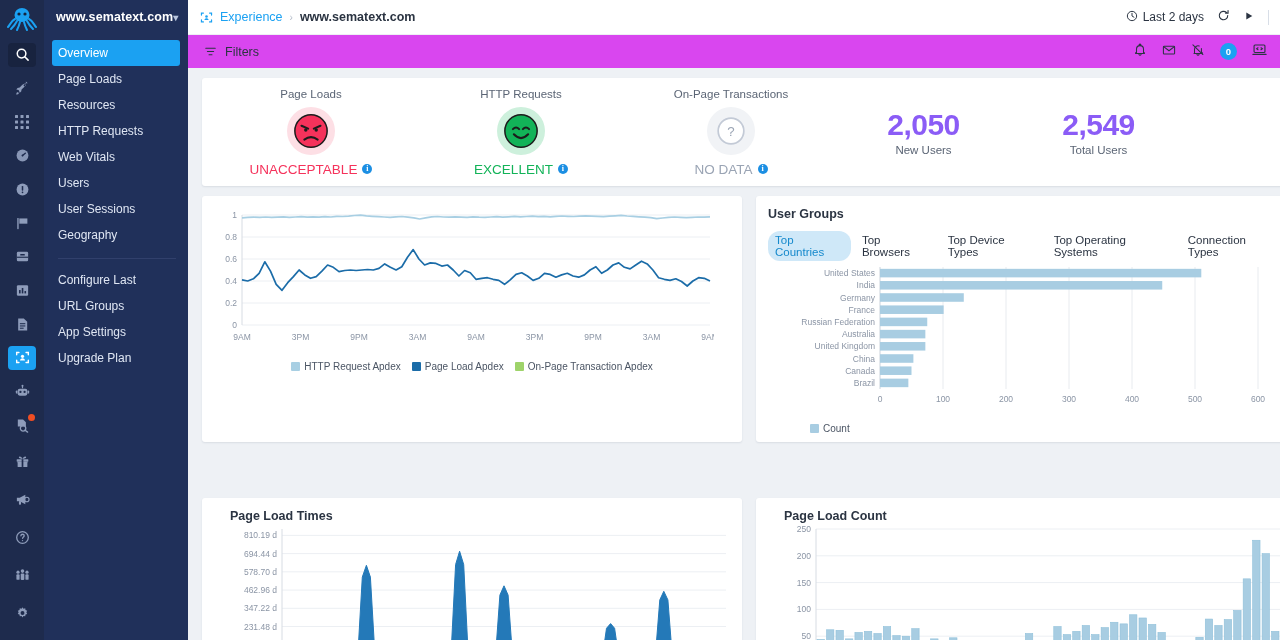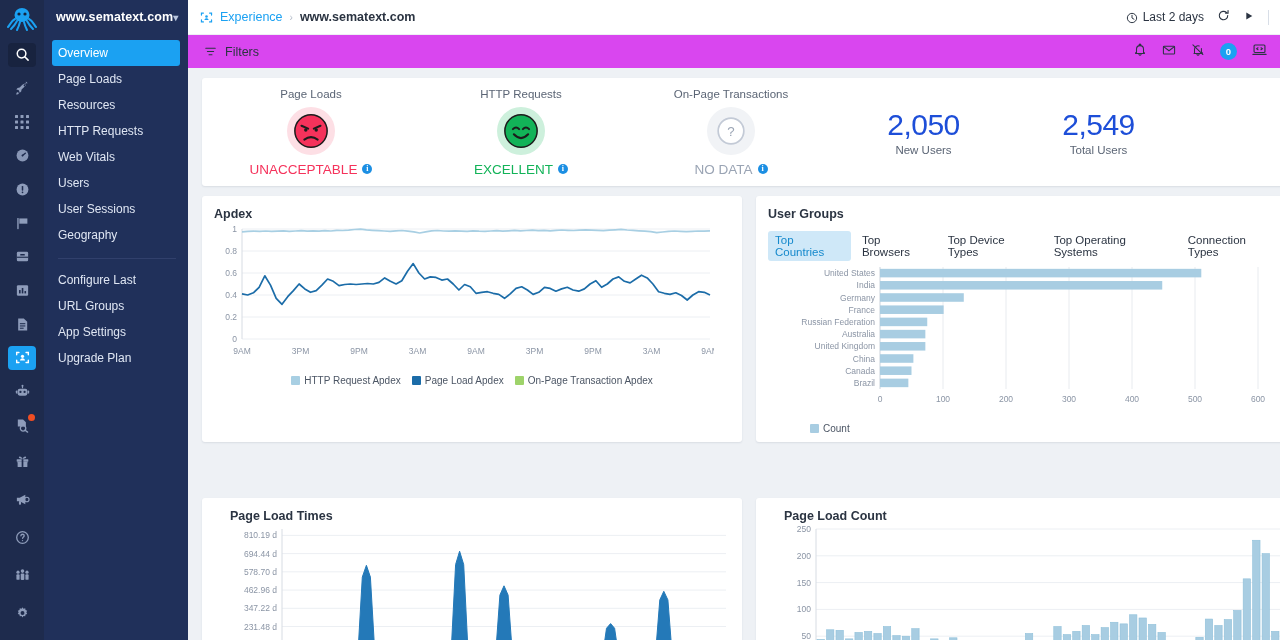--- a/index.html
+++ b/index.html
@@ -60,21 +60,21 @@
     height: 34px; background: #ffffff; display: flex; align-items: center;
     padding: 0 14px 0 12px;
   }
   .crumb { display: flex; align-items: center; gap: 7px; font-size: 12.5px; }
   .crumb-icon { color: #1ba1f2; display: flex; }
   .crumb-link { color: #1ba1f2; }
   .crumb-sep { color: #b4bcc9; font-size: 10px; }
   .crumb-cur { color: #2b3442; font-weight: 700; }
   .top-right { margin-left: auto; display: flex; align-items: center; gap: 13px;
     font-size: 12px; color: #2b3442; }
-  .top-right .tr-item { display: flex; align-items: flex-end; gap: 5px; }
+  .top-right .tr-item { display: flex; align-items: flex-start; gap: 5px; }
   .tr-div { width: 1px; height: 15px; background: #d8dee7; }
 
   .subbar {
     height: 34px; background: #d946ef; border-top: 1px solid #edf0f4;
     display: flex; align-items: center; padding: 0 14px 0 16px;
   }
   .filters { display: flex; align-items: center; gap: 8px; font-size: 12.5px; color: #2b3442; }
   .sub-right { margin-left: auto; display: flex; align-items: center; gap: 15px; color: #2b3442; }
   .badge-blue {
     width: 17px; height: 17px; border-radius: 50%; background: #1ba1f2;
@@ -97,31 +97,31 @@
     display: flex; align-items: center; justify-content: center;
   }
   .stat-label { margin-top: 7px; font-size: 13.5px; display: flex;
     align-items: center; justify-content: center; gap: 5px; }
   .info-i {
     width: 10px; height: 10px; border-radius: 50%; background: #1c8fe3;
     color: #fff; font-size: 8px; line-height: 10px; text-align: center;
     font-family: "Liberation Serif", serif; font-weight: 700;
   }
   .num-block { width: 175px; text-align: center; }
-  .num-val { font-size: 30px; color: #1d4ed8; font-weight: 400; letter-spacing: -.5px; }
+  .num-val { font-size: 30px; color: #8b5cf6; font-weight: 700; letter-spacing: -.5px; }
   .num-cap { font-size: 11.5px; color: #5b6575; margin-top: 2px; }
 
   .row2 { display: flex; gap: 14px; margin-top: 10px; }
   .panel { flex: 1 1 0; padding: 11px 12px 8px 12px; }
   .panel-title { font-size: 12.5px; color: #2b3442; font-weight: 700; }
   .chart-box { position: relative; }
 
   
   .ug-tabs { display: flex; gap: 4px; margin-top: 10px; }
-  .ug-tab { font-size: 11.5px; color: #2b3442; padding: 3px 7px; border-radius: 3px; }
+  .ug-tab { font-size: 11.5px; color: #2b3442; padding: 3px 7px; border-radius: 12px; }
   .ug-tab.active { background: #cfe8f8; color: #1589cc; }
 
   .legend { display: flex; justify-content: center; gap: 11px; font-size: 10px; color: #4b5564; }
   .legend.left { justify-content: flex-start; padding-left: 42px; }
   .lg-item { display: flex; align-items: center; gap: 4px; }
   .lg-sw { width: 9px; height: 9px; border-radius: 1px; }
 
   .axis-txt { font-size: 8.5px; fill: #8b95a5; font-family: "Liberation Sans", sans-serif; }
   .grid-line { stroke: #eceff3; stroke-width: 1; }
   .axis-line { stroke: #d7dce3; stroke-width: 1; }
@@ -493,21 +493,20 @@
           <div class="num-cap">New Users</div>
         </div>
         <div class="num-block">
           <div class="num-val">2,549</div>
           <div class="num-cap">Total Users</div>
         </div>
       </div>
 
       <div class="row2">
         <div class="card panel">
-          <div class="panel-title">Apdex</div>
           <div class="chart-box">
             <svg id="apdex-svg" width="500" height="150" viewBox="0 0 500 150">
                 <line x1="28" y1="118" x2="496" y2="118" class="grid-line"></line>
                 <text x="23" y="121" text-anchor="end" class="axis-txt">0</text>
                 <line x1="28" y1="96" x2="496" y2="96" class="grid-line"></line>
                 <text x="23" y="99" text-anchor="end" class="axis-txt">0.2</text>
                 <line x1="28" y1="74" x2="496" y2="74" class="grid-line"></line>
                 <text x="23" y="77" text-anchor="end" class="axis-txt">0.4</text>
                 <line x1="28" y1="52" x2="496" y2="52" class="grid-line"></line>
                 <text x="23" y="55" text-anchor="end" class="axis-txt">0.6</text>

